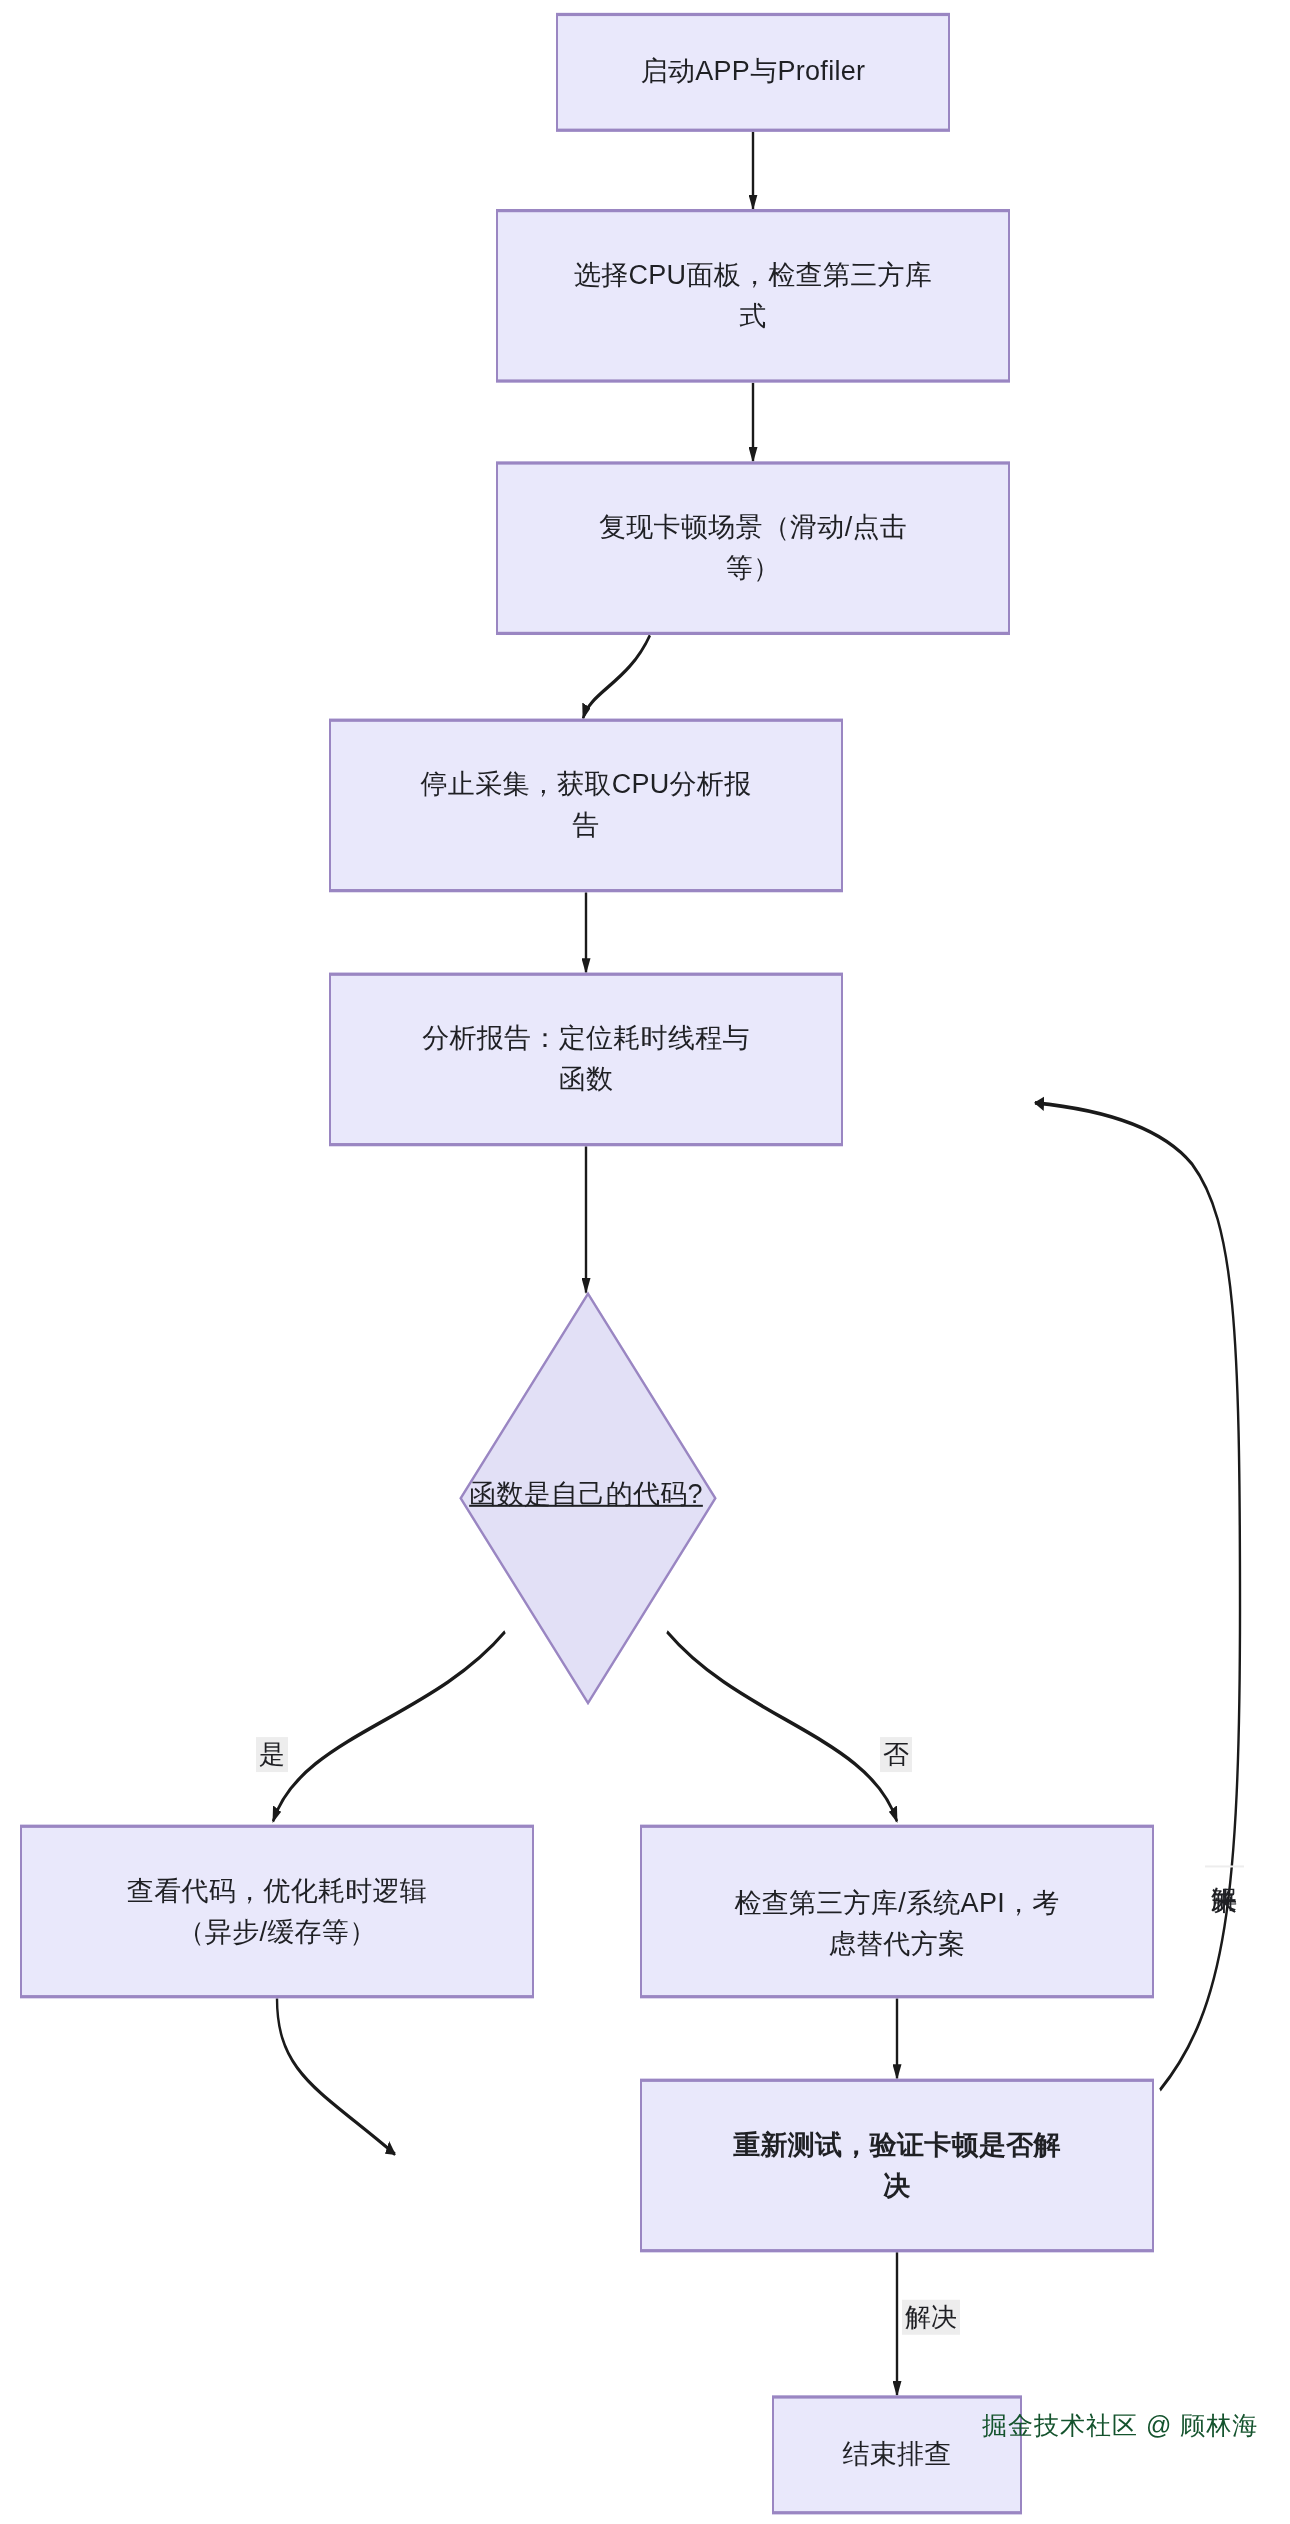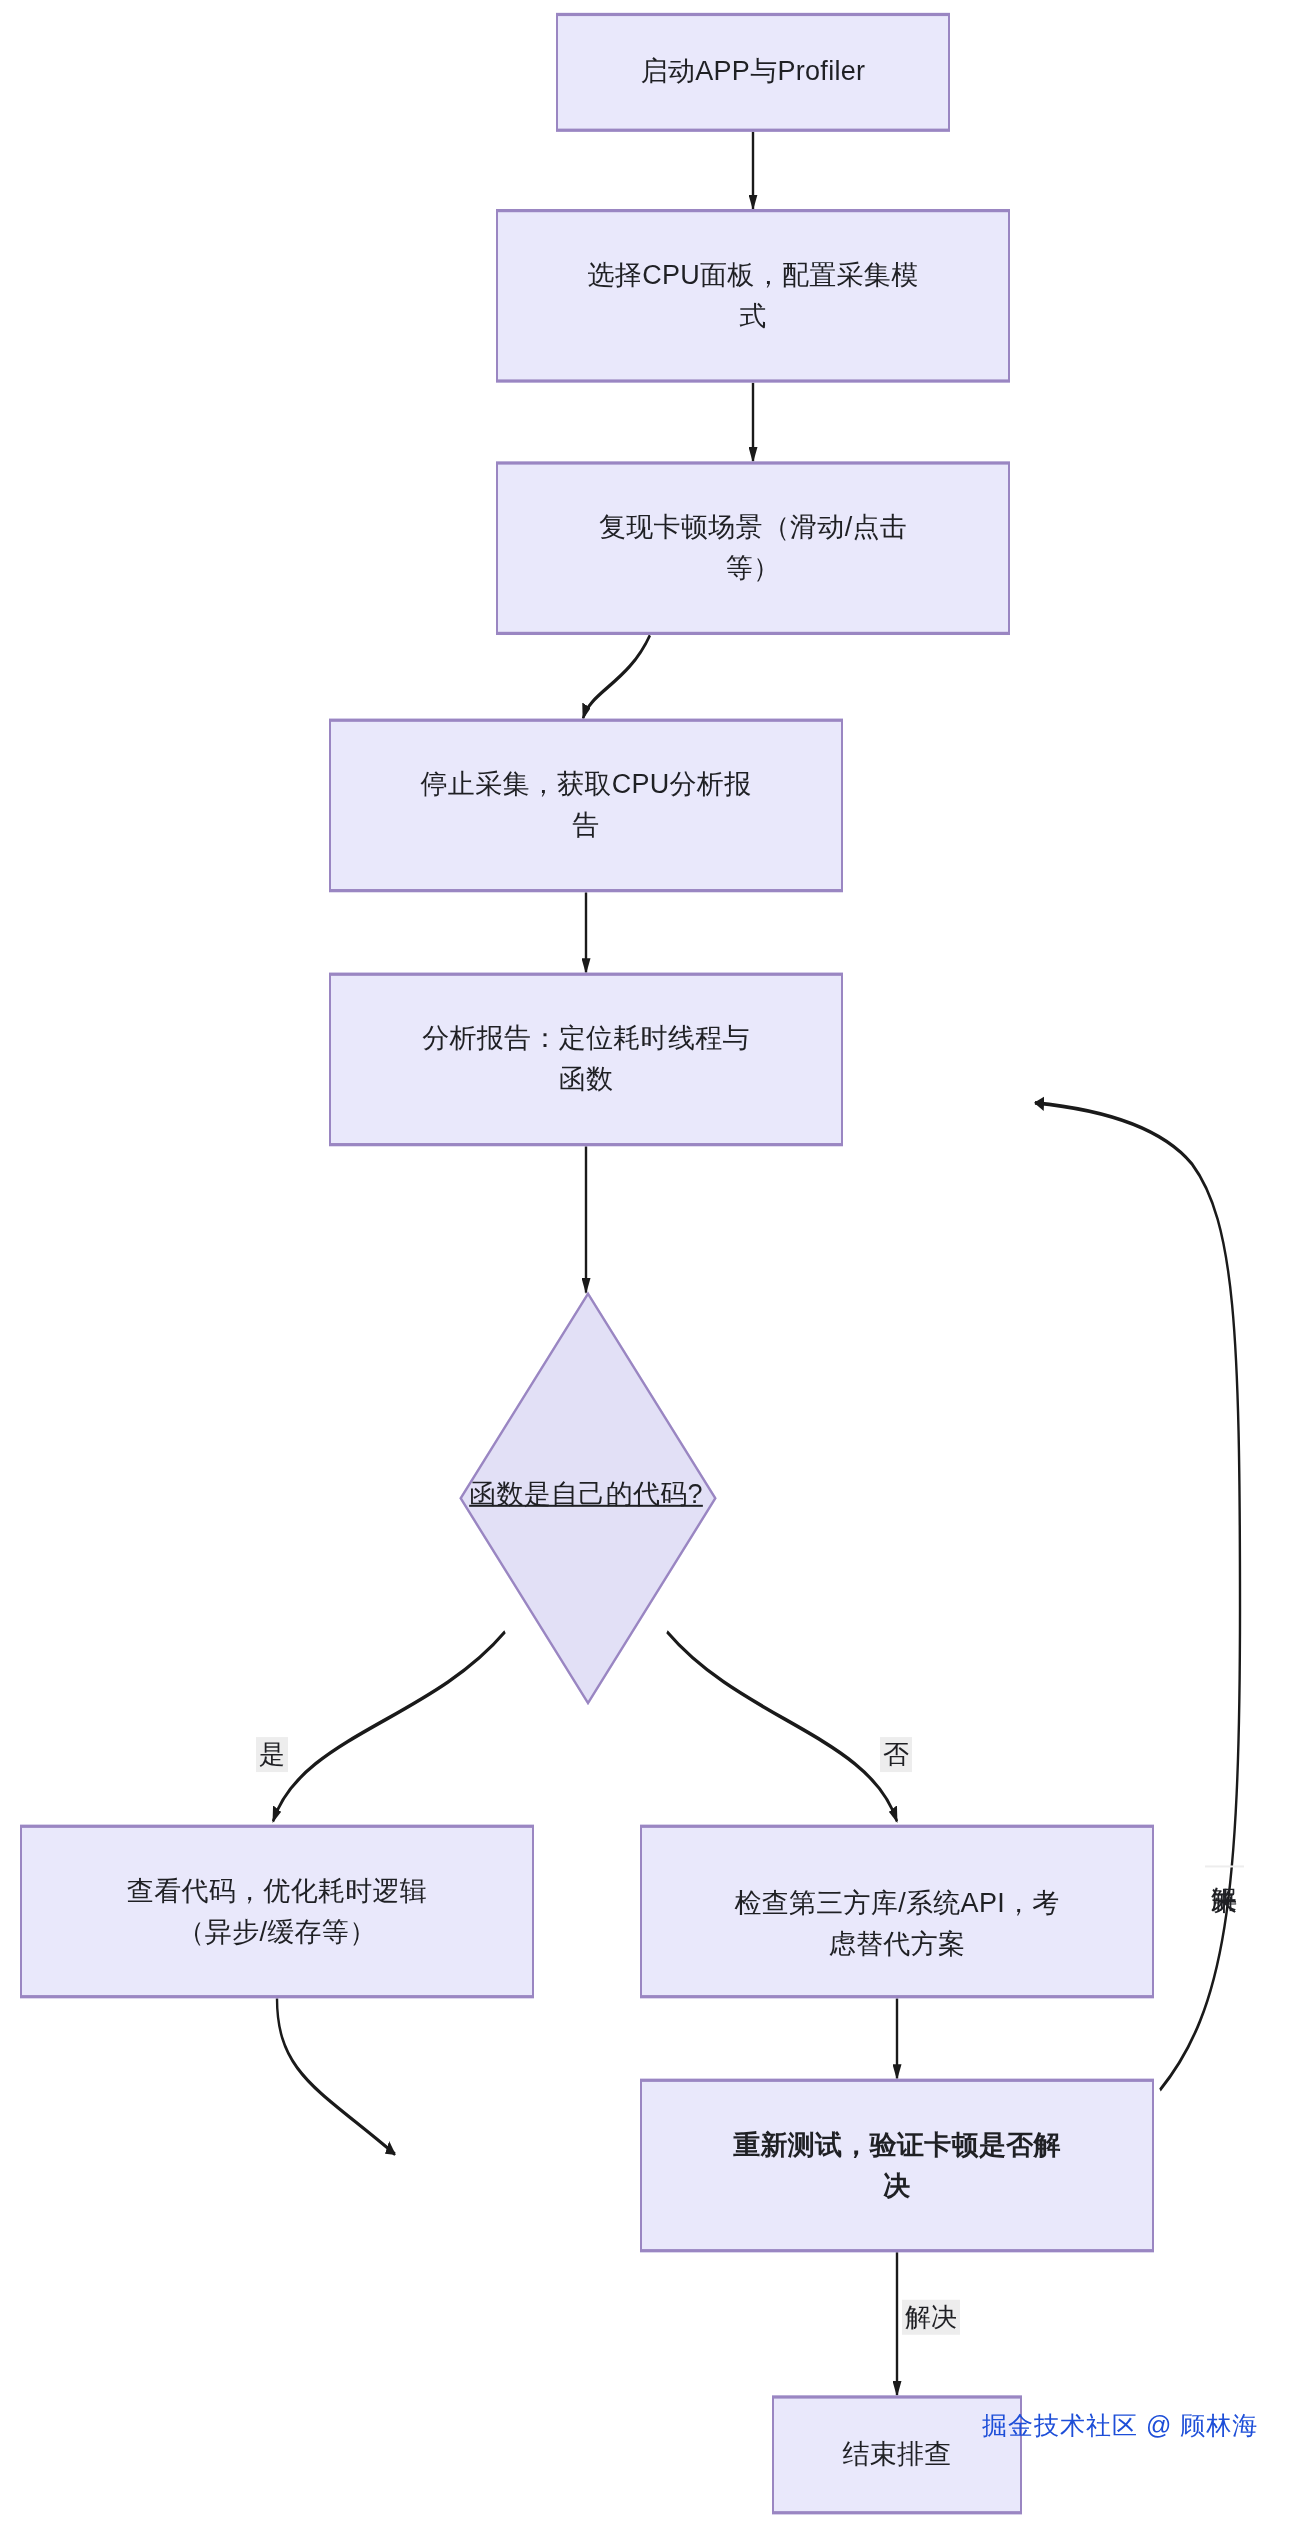--- a/index.html
+++ b/index.html
@@ -82,21 +82,21 @@
     background: #ededed;
     color: #1f2024;
     font-size: 26px;
     line-height: 1.25;
     padding: 1px 3px;
     white-space: nowrap;
   }
 
   .watermark {
     position: absolute;
-    color: #1d4ed8;
+    color: #14532d;
     font-size: 25px;
     white-space: nowrap;
     letter-spacing: 1px;
   }
 </style>
 </head>
 <body>
 
 <div id="flow-root" style="height: 1570px; transform-origin: left top; transform: scale(1, 1.60764);">
 
@@ -129,21 +129,21 @@
 
     <path d="M1160,1300 C1225,1250 1240,1180 1240,1000 C1240,830 1235,760 1192,724
              C1160,700 1100,690 1035,686" fill="none" stroke="#1a1a1a" stroke-width="2.4" marker-end="url(#arrowhead)"></path>
   </svg>
 
   <div class="node node-rect" style="left:556px; top:8px; width:394px; height:74px;">
     <span class="node-text" style="display: inline-block; transform-origin: center center; transform: scale(1, 0.622029);">启动APP与Profiler</span>
   </div>
 
   <div class="node node-rect" style="left:496px; top:130px; width:514px; height:108px;">
-    <span class="node-text" style="display: inline-block; transform-origin: center center; transform: scale(1, 0.622029);">选择CPU面板，配置采集模
+    <span class="node-text" style="display: inline-block; transform-origin: center center; transform: scale(1, 0.622029);">选择CPU面板，检查第三方库
 式</span>
   </div>
 
   <div class="node node-rect" style="left:496px; top:287px; width:514px; height:108px;">
     <span class="node-text" style="display: inline-block; transform-origin: center center; transform: scale(1, 0.622029);">复现卡顿场景（滑动/点击
 等）</span>
   </div>
 
   <div class="node node-rect" style="left:329px; top:447px; width:514px; height:108px;">
     <span class="node-text" style="display: inline-block; transform-origin: center center; transform: scale(1, 0.622029);">停止采集，获取CPU分析报

